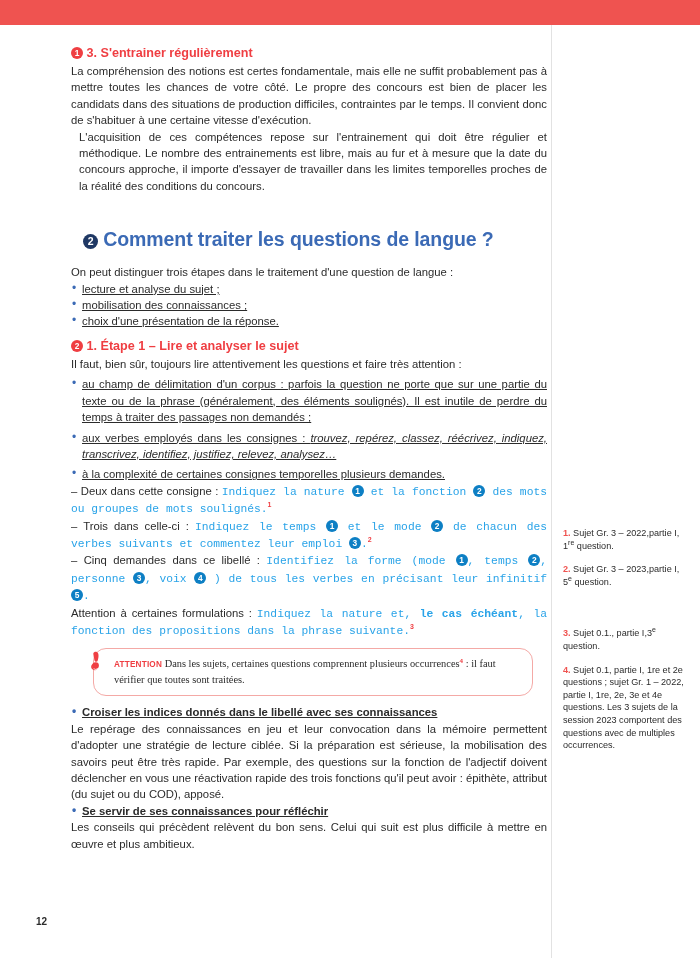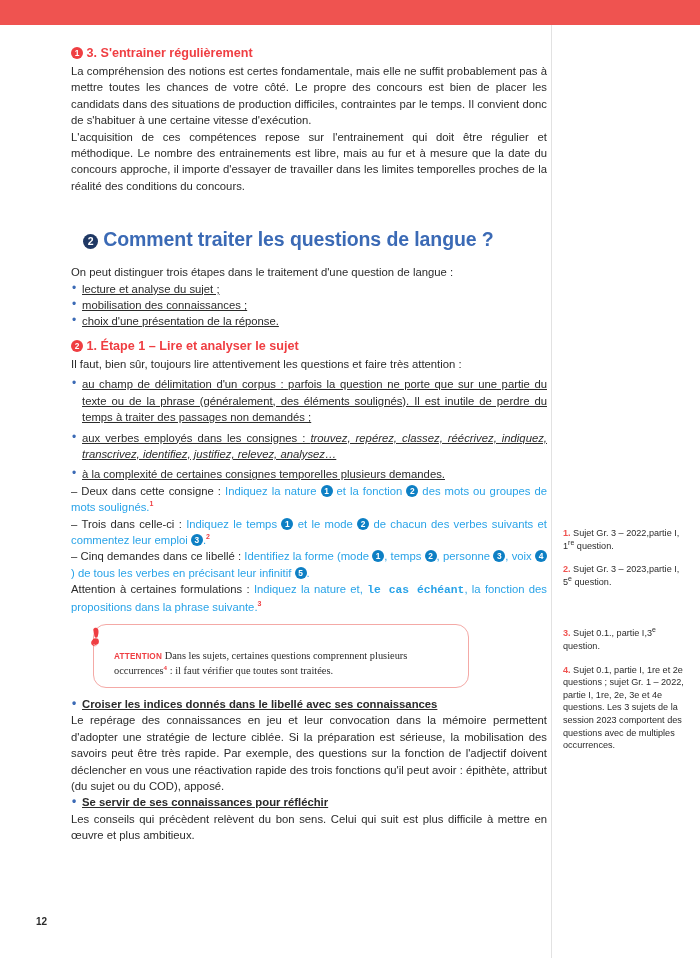--- a/index.html
+++ b/index.html
@@ -96,21 +96,21 @@
   h2.blue-head {
     margin: 12px;
     font-size: 19.5px;
     line-height: 26px;
     font-weight: bold;
     color: #3b6ab5;
     letter-spacing: -0.1px;
     text-align: left;
   }
   .para { margin: 0; }
-  .para + .para { margin-top: 0; }
+  .para + .para { margin-top: 0; margin-left: 8px; }
 
   .block-gap-lg { height: 20px; }
   .block-gap-md { height: 8px; }
   .block-gap-sm { height: 4px; }
 
   
   .bullet-list { margin: 0; padding: 0; list-style: none; }
   .bullet-list li {
     position: relative;
     padding-left: 11px;
@@ -125,40 +125,40 @@
     color: #3b6ab5;
     font-size: 12px;
   }
   .bullet-blue-bold {
     font-weight: bold;
     color: #2b2b2b;
   }
   .dash-item { text-align: justify; }
 
   .it { font-style: italic; }
-  .blue-txt { color: #29a3e8; }
+  .blue-txt { color: #29a3e8; font-family: Liberation Mono, monospace; }
   .blue-txt-b { color: #29a3e8; font-weight: bold; font-family: Liberation Mono, monospace; }
   sup.fn {
     color: #ef3e42;
     font-size: 7px;
     font-weight: bold;
     vertical-align: super;
     line-height: 0;
   }
   sup.ord { font-size: 7px; vertical-align: super; line-height: 0; }
 
   
   .attention-box {
     position: relative;
     margin: 9px 0 0 22px;
-    width: 376px;
+    width: 440px;
     box-sizing: border-box;
     border: 1px solid #f4a9a6;
     border-radius: 13px;
-    padding: 24px 14px 8px 20px;
+    padding: 8px 14px 8px 20px;
     font-family: "Liberation Serif", serif;
     font-size: 10.4px;
     line-height: 14.5px;
     color: #2b2b2b;
     text-align: left;
   }
   .attention-icon {
     position: absolute;
     left: -6px;
     top: 2px;

